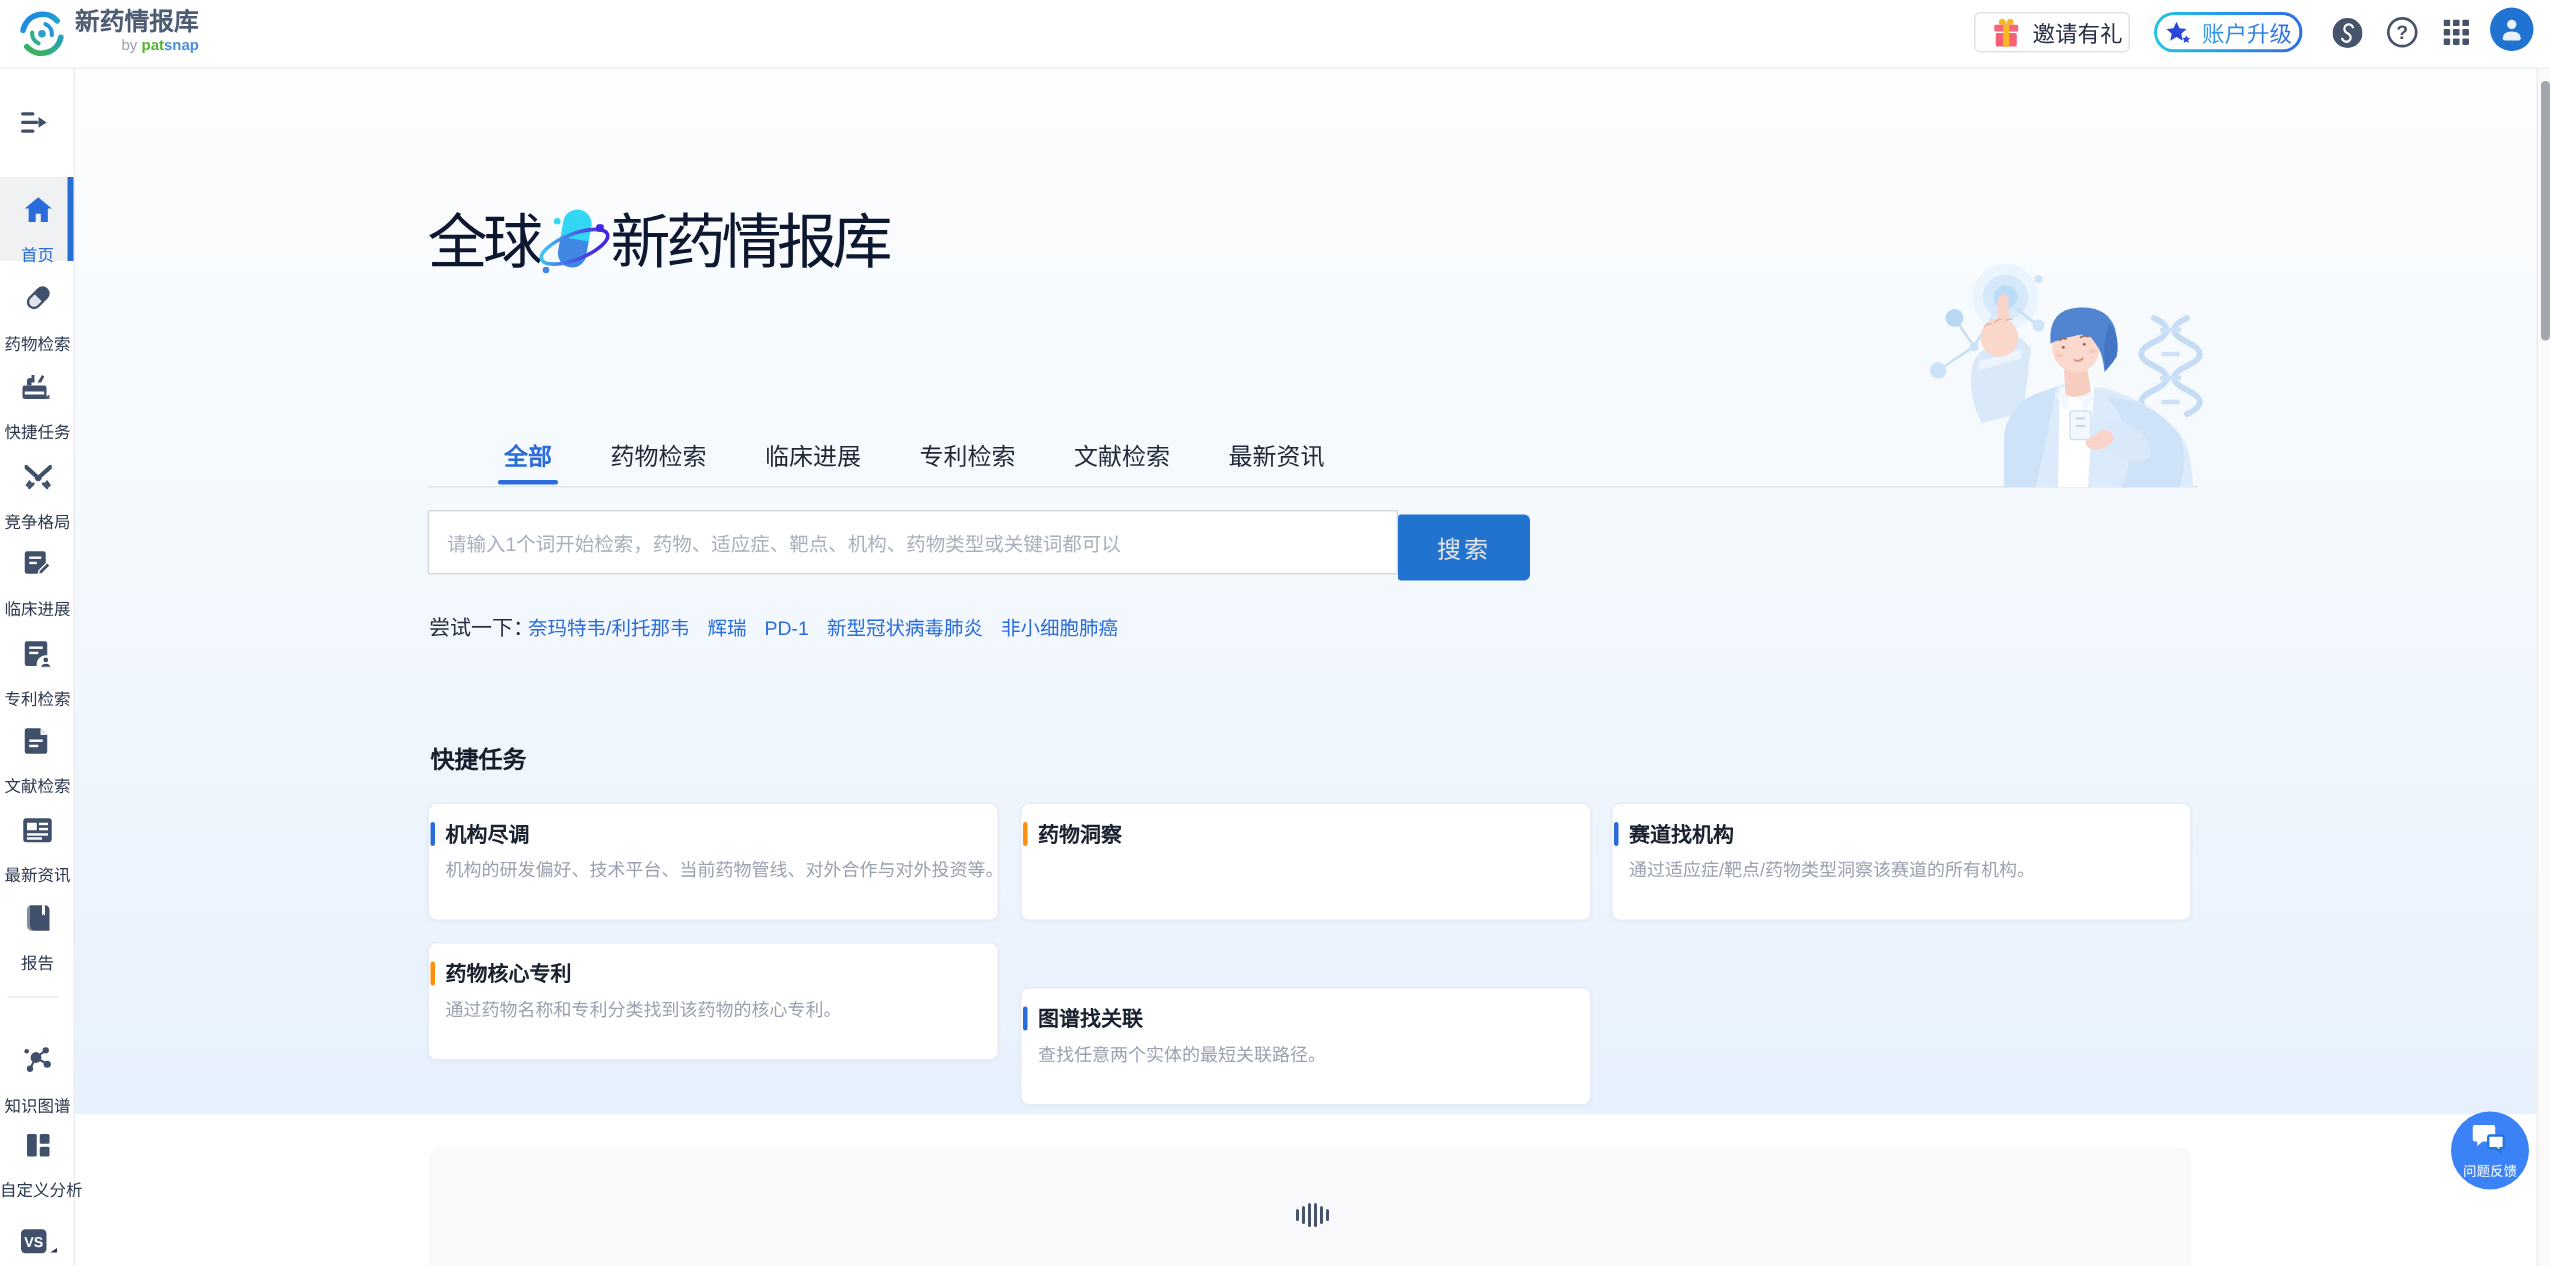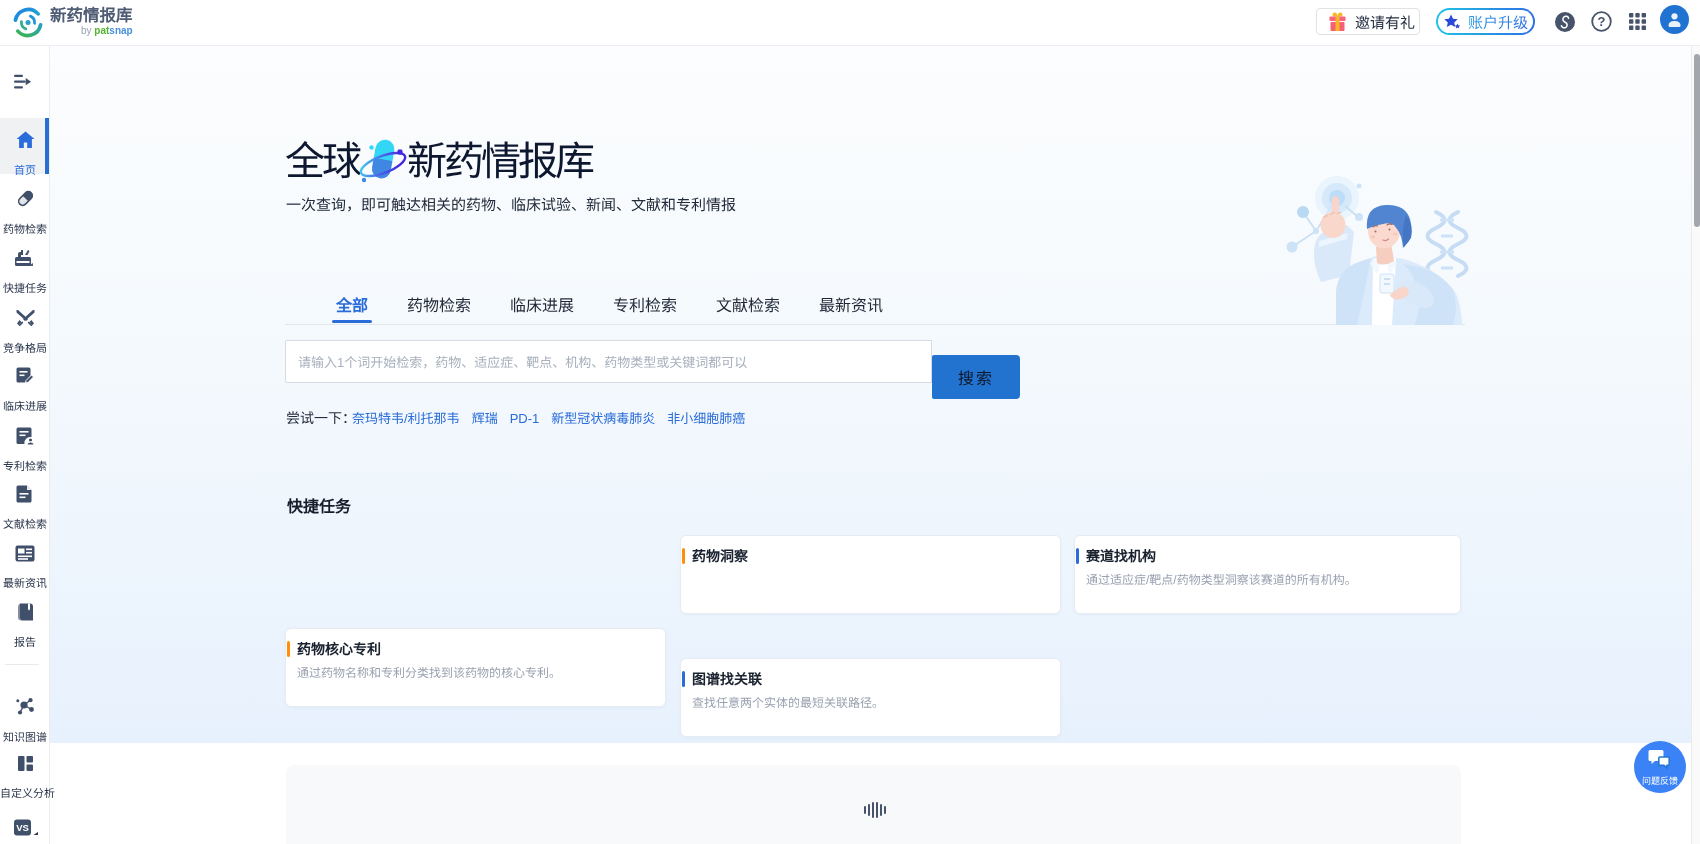--- a/index.html
+++ b/index.html
@@ -44,21 +44,21 @@
 
 #tabs{position:absolute;left:242px;top:250px;display:flex;margin-left:40px;}
 .tab{font-size:16px;line-height:20px;color:#1f2736;margin-right:31px;padding:0 4px;position:relative;}
 .tab.on{color:#2a6cd9;font-weight:700;}
 .tab.on:after{content:"";position:absolute;left:0;right:0;bottom:-7px;height:3px;border-radius:2px;background:#2a6cd9;}
 #tabline{position:absolute;left:235px;top:278px;width:1180px;height:1px;background:#e3e6eb;}
 
 
 #searchrow{position:absolute;left:235px;top:293px;height:44px;}
 #sinput{position:absolute;left:0;top:1px;width:647px;height:43px;background:#fff;border:1px solid #d7dae0;border-radius:2px 0 0 2px;display:flex;align-items:center;padding-left:12px;font-size:13px;color:#a8b0bd;}
-#sbtn{position:absolute;left:647px;top:16px;width:88px;height:44px;background:#2273d0;border-radius:2px 4px 4px 2px;color:#0f172a;font-size:16px;display:flex;align-items:center;justify-content:center;letter-spacing:2px;}
+#sbtn{position:absolute;left:647px;top:4px;width:88px;height:44px;background:#2273d0;border-radius:2px 4px 4px 2px;color:#e5e5e5;font-size:16px;display:flex;align-items:center;justify-content:center;letter-spacing:2px;}
 #tryrow{position:absolute;left:236px;top:361px;font-size:14px;color:#242d3e;}
 #tryrow .lk{color:#2a6cd9;margin-left:12px;font-size:13px;}
 #tryrow .lk:first-child{margin-left:-4px;}
 
 
 #qt-title{position:absolute;left:237px;top:447px;font-size:16px;font-weight:700;color:#161e2c;}
 .card{position:absolute;width:381px;height:79px;background:#fff;border:1px solid #e7ebf2;border-radius:6px;box-shadow:0 1px 2px rgba(190,200,215,0.15);}
 .card .bar{position:absolute;left:1px;top:12px;width:3px;height:16px;border-radius:2px;}
 .card .bar.blue{background:#2a6cd9;}
 .card .bar.orange{background:#ff8e0a;}
@@ -97,39 +97,43 @@
         </linearGradient>
       </defs>
       <g transform="rotate(10 24 24)">
         <rect x="14.5" y="3.5" width="19" height="39" rx="9.5" fill="url(#capg)"></rect>
       </g>
       <ellipse cx="24" cy="28.5" rx="23.5" ry="8.5" fill="none" stroke="url(#ringg)" stroke-width="2.4" transform="rotate(-21 24 28.5)"></ellipse>
       <circle cx="12.5" cy="11.5" r="2.2" fill="#2fd9f7"></circle>
       <circle cx="5" cy="44" r="2.2" fill="#3f87e2"></circle>
       <rect x="38.5" y="13.5" width="5" height="5" rx="1.4" fill="#4326e2"></rect>
     </svg></span>新药情报库</div>
-    <div id="subtitle">一次查询，即可触达相关的药物、临床试验、新闻、文献和专利情报</div>
 
     <div id="tabs">
       <div class="tab on">全部</div>
       <div class="tab">药物检索</div>
       <div class="tab">临床进展</div>
       <div class="tab">专利检索</div>
       <div class="tab">文献检索</div>
       <div class="tab">最新资讯</div>
     </div>
     <div id="tabline"></div>
 
     <div id="searchrow">
       <div id="sinput">请输入1个词开始检索，药物、适应症、靶点、机构、药物类型或关键词都可以</div>
       <div id="sbtn">搜索</div>
     </div>
     <div id="tryrow">尝试一下：<span class="lk">奈玛特韦/利托那韦</span><span class="lk">辉瑞</span><span class="lk">PD-1</span><span class="lk">新型冠状病毒肺炎</span><span class="lk">非小细胞肺癌</span></div>
 
     <div id="qt-title">快捷任务</div>
+    <div class="card" style="left:235px;top:489px;">
+        <i class="bar blue"></i>
+        <h3>机构尽调</h3>
+        <p>机构的研发偏好、技术平台、当前药物管线、对外合作与对外投资等。</p>
+      </div>
     <div class="card" style="left:630px;top:489px;">
         <i class="bar orange"></i>
         <h3>药物洞察</h3>
       </div>
     <div class="card" style="left:1024px;top:489px;width:387px;">
         <i class="bar blue"></i>
         <h3>赛道找机构</h3>
         <p>通过适应症/靶点/药物类型洞察该赛道的所有机构。</p>
       </div>
     <div class="card" style="left:235px;top:582px;">

